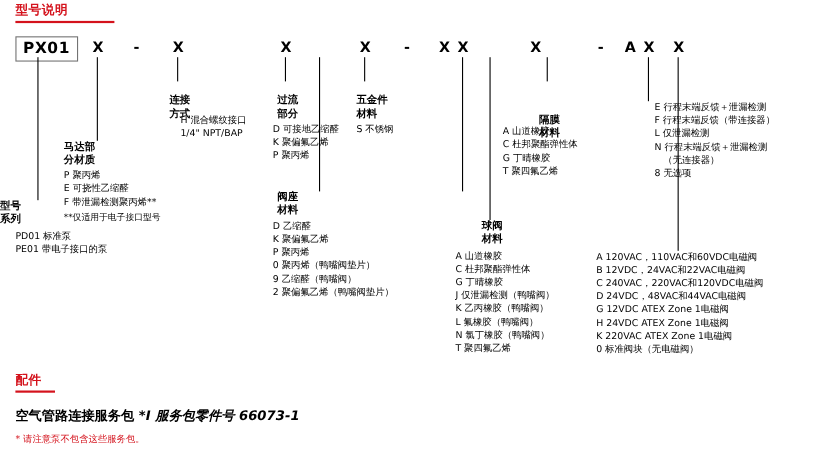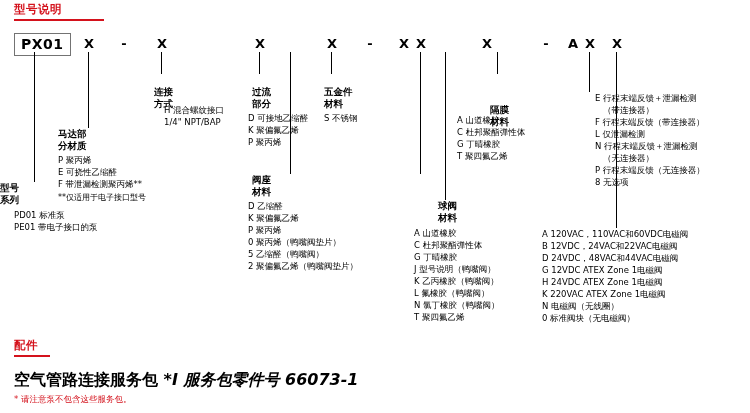--- a/index.html
+++ b/index.html
@@ -72,21 +72,21 @@
 
   .note {
     font-size: 8px;
     line-height: 11px;
     white-space: nowrap;
   }
 
   
   .footer-line1 {
     font-weight: bold;
-    font-size: 16px;
+    font-size: 12px;
   }
   .footer-line1 em {
     font-style: italic;
     font-weight: bold;
   }
   .footer-note {
     color: #d4121c;
     font-size: 8.5px;
   }
 </style>
@@ -197,21 +197,21 @@
   <div class="blk-title">
     <div>阀座</div>
     <div>材料</div>
   </div>
 </div>
 <div class="abs blk-list" style="left:248px; top:200px;">
   <div>D 乙缩醛</div>
   <div>K 聚偏氟乙烯</div>
   <div>P 聚丙烯</div>
   <div>0 聚丙烯（鸭嘴阀垫片）</div>
-  <div>5 乙缩醛（鸭嘴阀）</div>
+  <div>9 乙缩醛（鸭嘴阀）</div>
   <div>2 聚偏氟乙烯（鸭嘴阀垫片）</div>
 </div>
 
 <div class="abs" style="left:0; top:182px;">
   <div class="blk-title">
     <div>型号</div>
     <div>系列</div>
   </div>
 </div>
 <div class="abs blk-list" style="left:14px; top:209px;">
@@ -222,46 +222,44 @@
 <div class="abs" style="left:438px; top:200px;">
   <div class="blk-title">
     <div>球阀</div>
     <div>材料</div>
   </div>
 </div>
 <div class="abs blk-list" style="left:414px; top:227px;">
   <div>A 山道橡胶</div>
   <div>C 杜邦聚酯弹性体</div>
   <div>G 丁晴橡胶</div>
-  <div>J 型号说明（鸭嘴阀）</div>
+  <div>J 仅泄漏检测（鸭嘴阀）</div>
   <div>K 乙丙橡胶（鸭嘴阀）</div>
   <div>L 氟橡胶（鸭嘴阀）</div>
   <div>N 氯丁橡胶（鸭嘴阀）</div>
   <div>T 聚四氟乙烯</div>
 </div>
 
 <div class="abs blk-list" style="left:595px; top:92px;">
   <div>E 行程末端反馈＋泄漏检测</div>
-  <div style="padding-left:8px;">（带连接器）</div>
   <div>F 行程末端反馈（带连接器）</div>
   <div>L 仅泄漏检测</div>
   <div>N 行程末端反馈＋泄漏检测</div>
   <div style="padding-left:8px;">（无连接器）</div>
-  <div>P 行程末端反馈（无连接器）</div>
   <div>8 无选项</div>
 </div>
 
 <div class="abs blk-list" style="left:542px; top:228px;">
   <div>A 120VAC，110VAC和60VDC电磁阀</div>
   <div>B 12VDC，24VAC和22VAC电磁阀</div>
+  <div>C 240VAC，220VAC和120VDC电磁阀</div>
   <div>D 24VDC，48VAC和44VAC电磁阀</div>
   <div>G 12VDC ATEX Zone 1电磁阀</div>
   <div>H 24VDC ATEX Zone 1电磁阀</div>
   <div>K 220VAC ATEX Zone 1电磁阀</div>
-  <div>N 电磁阀（无线圈）</div>
   <div>0 标准阀块（无电磁阀）</div>
 </div>
 
 <div class="abs section-title" style="left:14px; top:338px;">配件</div>
 <div class="abs accent-rule" style="left:14px; top:355px; width:36px;"></div>
 
 <div class="abs footer-line1" style="left:14px; top:370px; white-space:nowrap;">
   <span>空气管路连接服务包 *</span><em>I 服务包零件号 66073-1</em>
 </div>
 <div class="abs footer-note" style="left:14px; top:394px;">* 请注意泵不包含这些服务包。</div>

